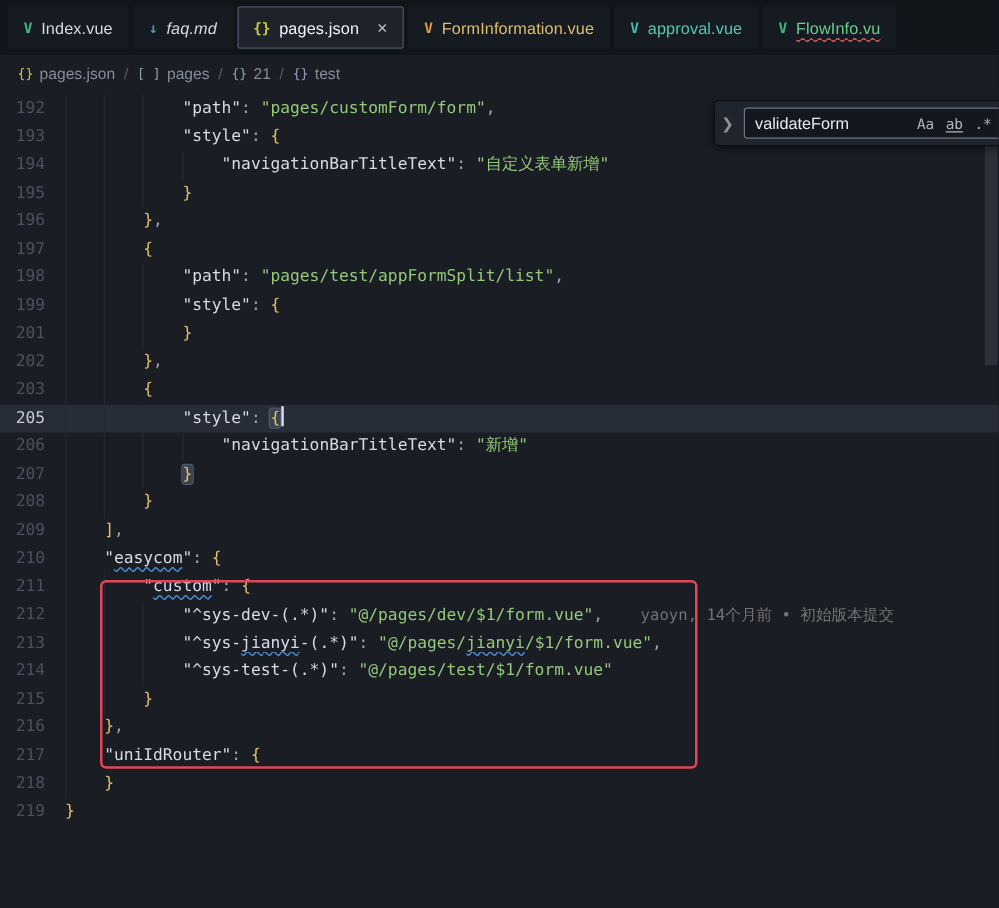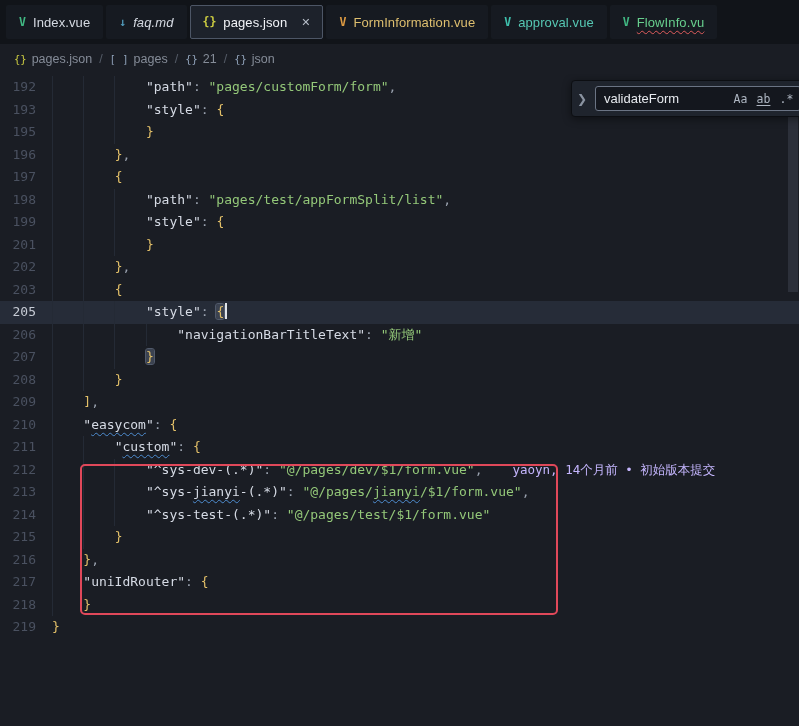--- a/index.html
+++ b/index.html
@@ -71,21 +71,21 @@
   .sq {
     text-decoration: underline; text-decoration-style: wavy;
     text-decoration-color: #4e8dd0; text-decoration-thickness: 1px;
     text-underline-offset: 3px; text-decoration-skip-ink: none;
   }
   .match { background: #3b4250; outline: 1px solid #515a6b; border-radius: 2px; }
   .cursor {
     display: inline-block; width: 1.5px; height: 16px;
     background: #e0e4ea; vertical-align: -3px; margin-left: 1px;
   }
-  .blame { color: #c4b5fd; margin-left: 30px; font-size: 12.5px; }
+  .blame { color: #737373; margin-left: 30px; font-size: 12.5px; }
 
   
   .find-widget {
     position: absolute; top: 6px; left: 571px; width: 320px; height: 37px;
     background: #1f242d; border: 1px solid #0c0e12; border-radius: 4px;
     box-shadow: 0 2px 8px rgba(0,0,0,.45);
     display: flex; align-items: center; padding: 0 5px; gap: 6px; z-index: 6;
   }
   .chev { color: #8a93a1; font-size: 12px; width: 12px; flex: none; cursor: pointer; }
   .find-input {
@@ -161,33 +161,37 @@
         <span>pages</span>
       </span>
       <span class="crumb-sep">/</span>
       <span class="crumb">
         <span class="crumb-icon" style="color: rgb(143, 161, 184);">{}</span>
         <span>21</span>
       </span>
       <span class="crumb-sep">/</span>
       <span class="crumb">
         <span class="crumb-icon" style="color: rgb(143, 161, 184);">{}</span>
-        <span>json</span>
+        <span>test</span>
       </span>
     </div>
 
   <div class="editor">
     <div class="lines">
         <div class="row">
           <div class="gutter">192</div>
           <div class="code"><i class="guide" style="left: 0px;"></i><i class="guide" style="left: 31.2px;"></i><i class="guide" style="left: 62.4px;"></i><span class="tk-ws">            </span><span class="tk-key">"path"</span><span class="tk-punct">: </span><span class="tk-str">"pages/customForm/form"</span><span class="tk-punct">,</span></div>
         </div>
         <div class="row">
           <div class="gutter">193</div>
           <div class="code"><i class="guide" style="left: 0px;"></i><i class="guide" style="left: 31.2px;"></i><i class="guide" style="left: 62.4px;"></i><span class="tk-ws">            </span><span class="tk-key">"style"</span><span class="tk-punct">: </span><span class="tk-brace">{</span></div>
+        </div>
+        <div class="row">
+          <div class="gutter">194</div>
+          <div class="code"><i class="guide" style="left: 0px;"></i><i class="guide" style="left: 31.2px;"></i><i class="guide" style="left: 62.4px;"></i><i class="guide" style="left: 93.6px;"></i><span class="tk-ws">                </span><span class="tk-key">"navigationBarTitleText"</span><span class="tk-punct">: </span><span class="tk-str">"自定义表单新增"</span></div>
         </div>
         <div class="row">
           <div class="gutter">195</div>
           <div class="code"><i class="guide" style="left: 0px;"></i><i class="guide" style="left: 31.2px;"></i><i class="guide" style="left: 62.4px;"></i><span class="tk-ws">            </span><span class="tk-brace">}</span></div>
         </div>
         <div class="row">
           <div class="gutter">196</div>
           <div class="code"><i class="guide" style="left: 0px;"></i><i class="guide" style="left: 31.2px;"></i><span class="tk-ws">        </span><span class="tk-brace">}</span><span class="tk-punct">,</span></div>
         </div>
         <div class="row">

